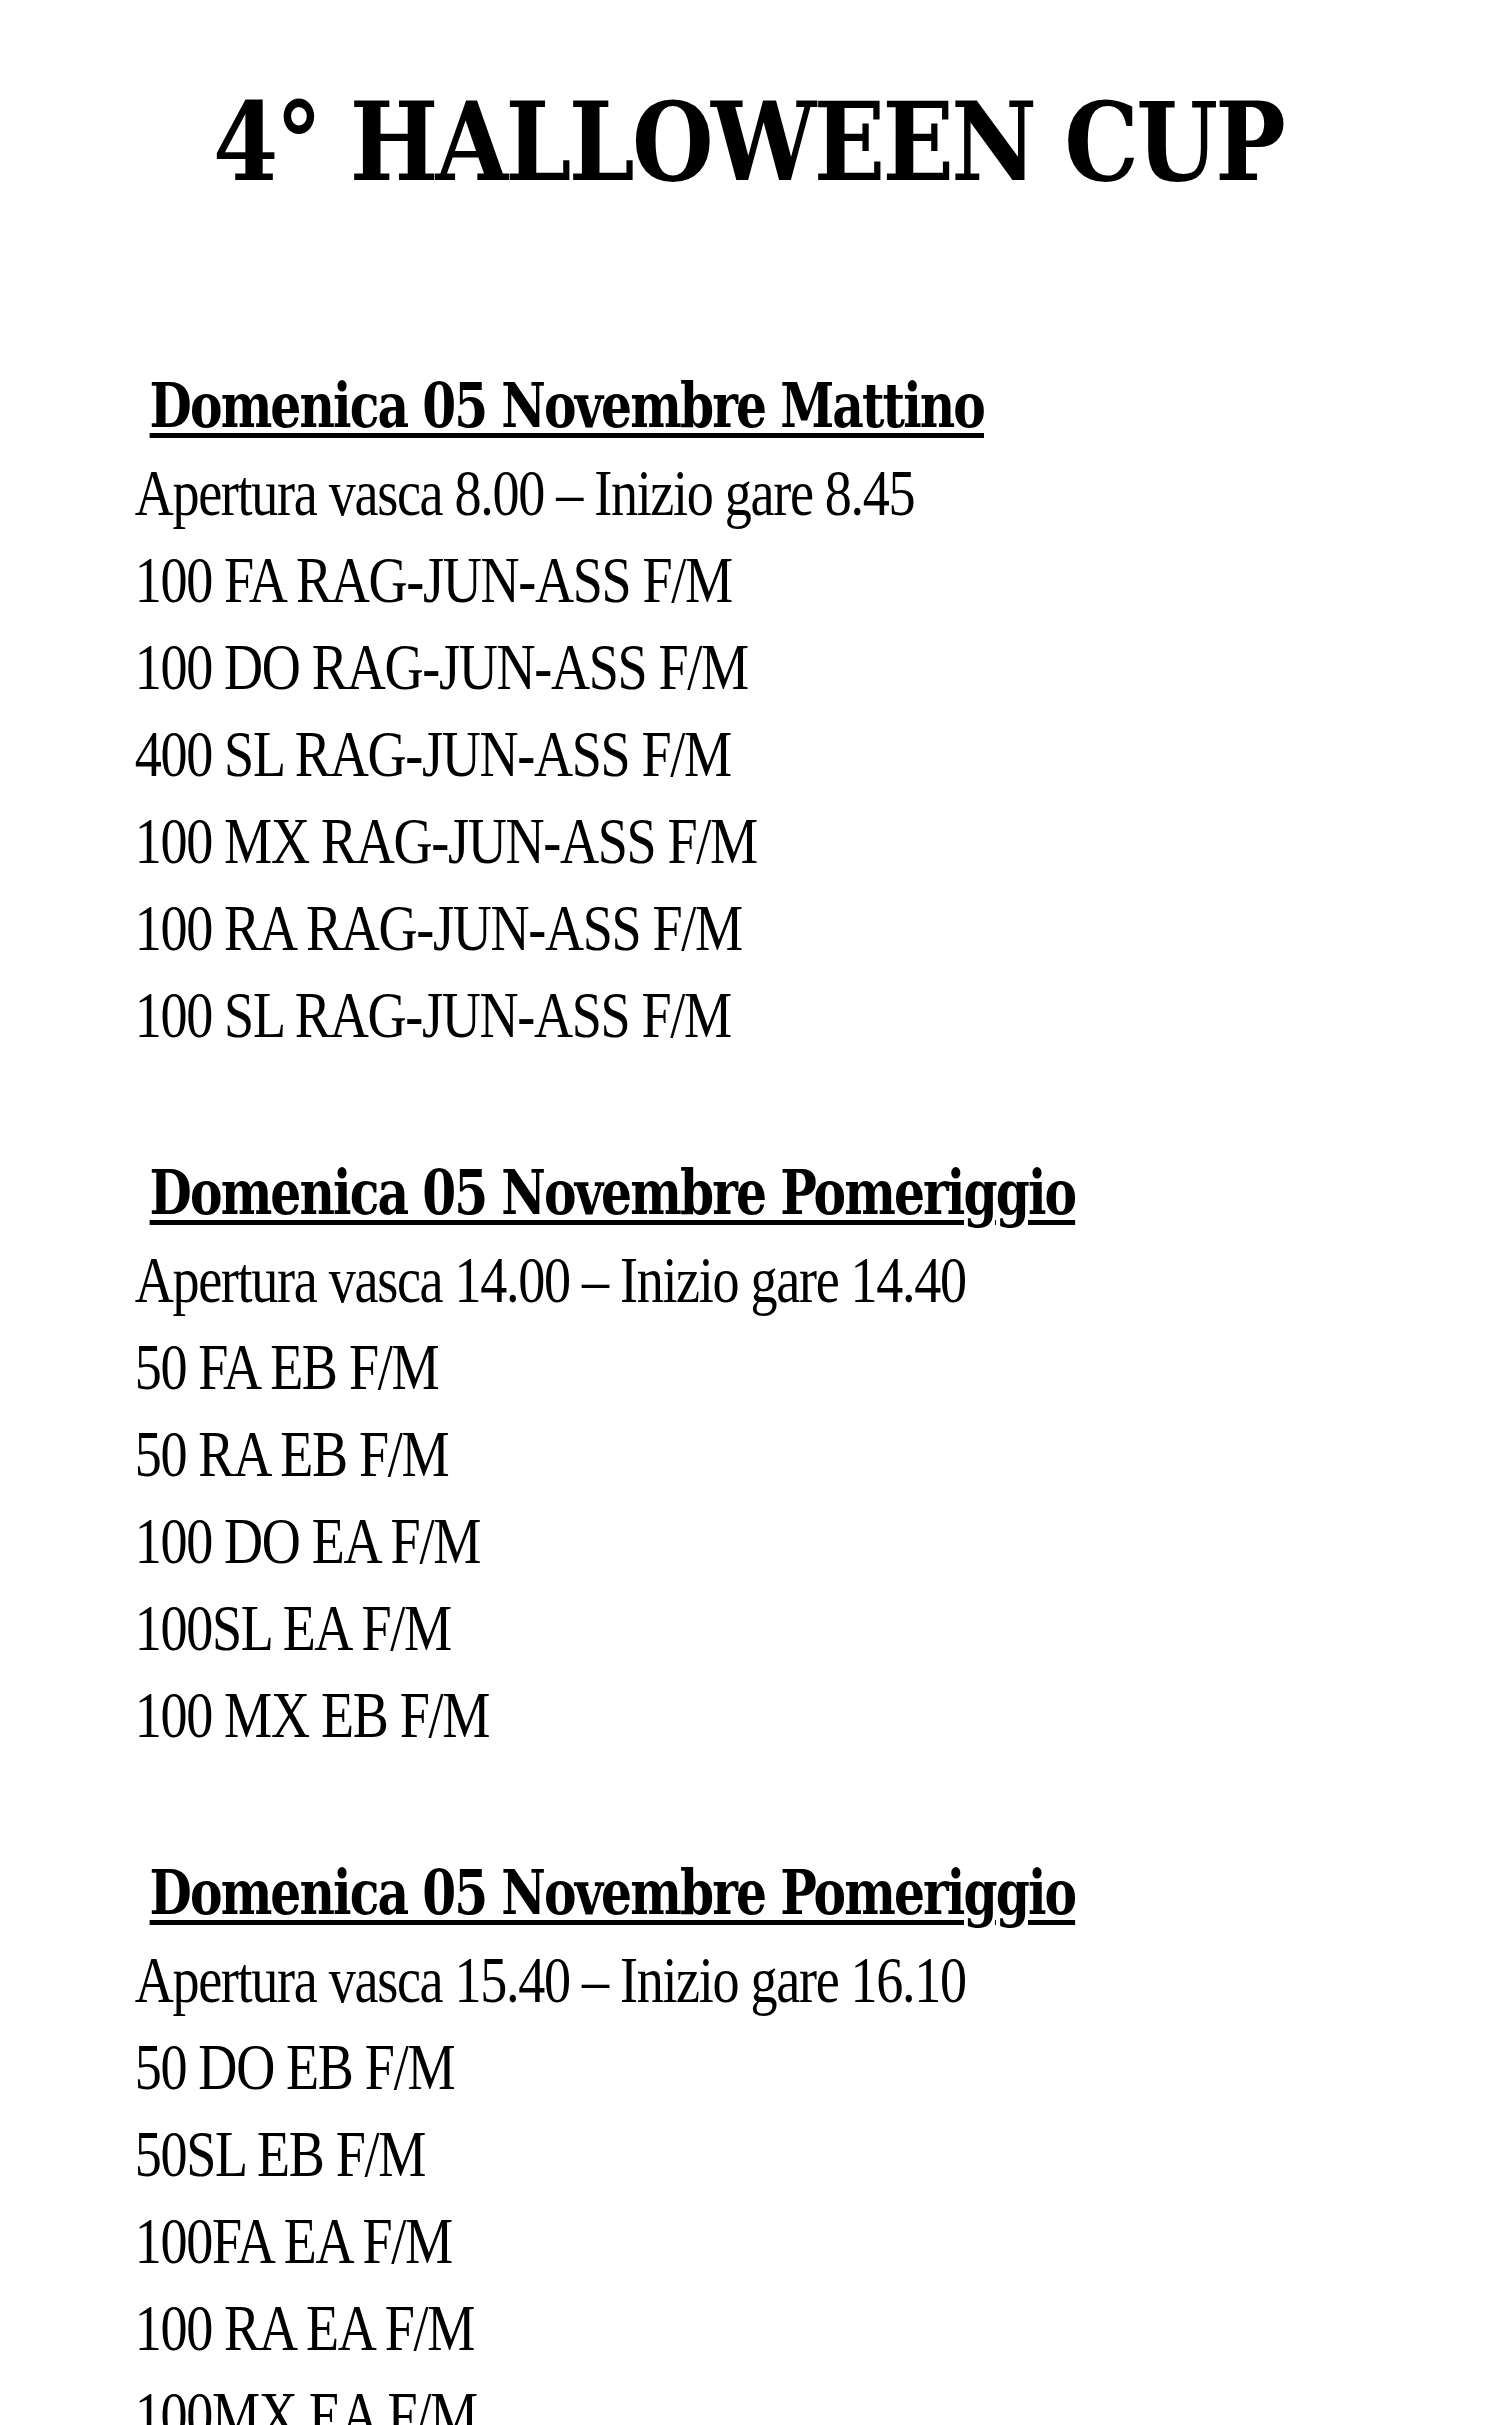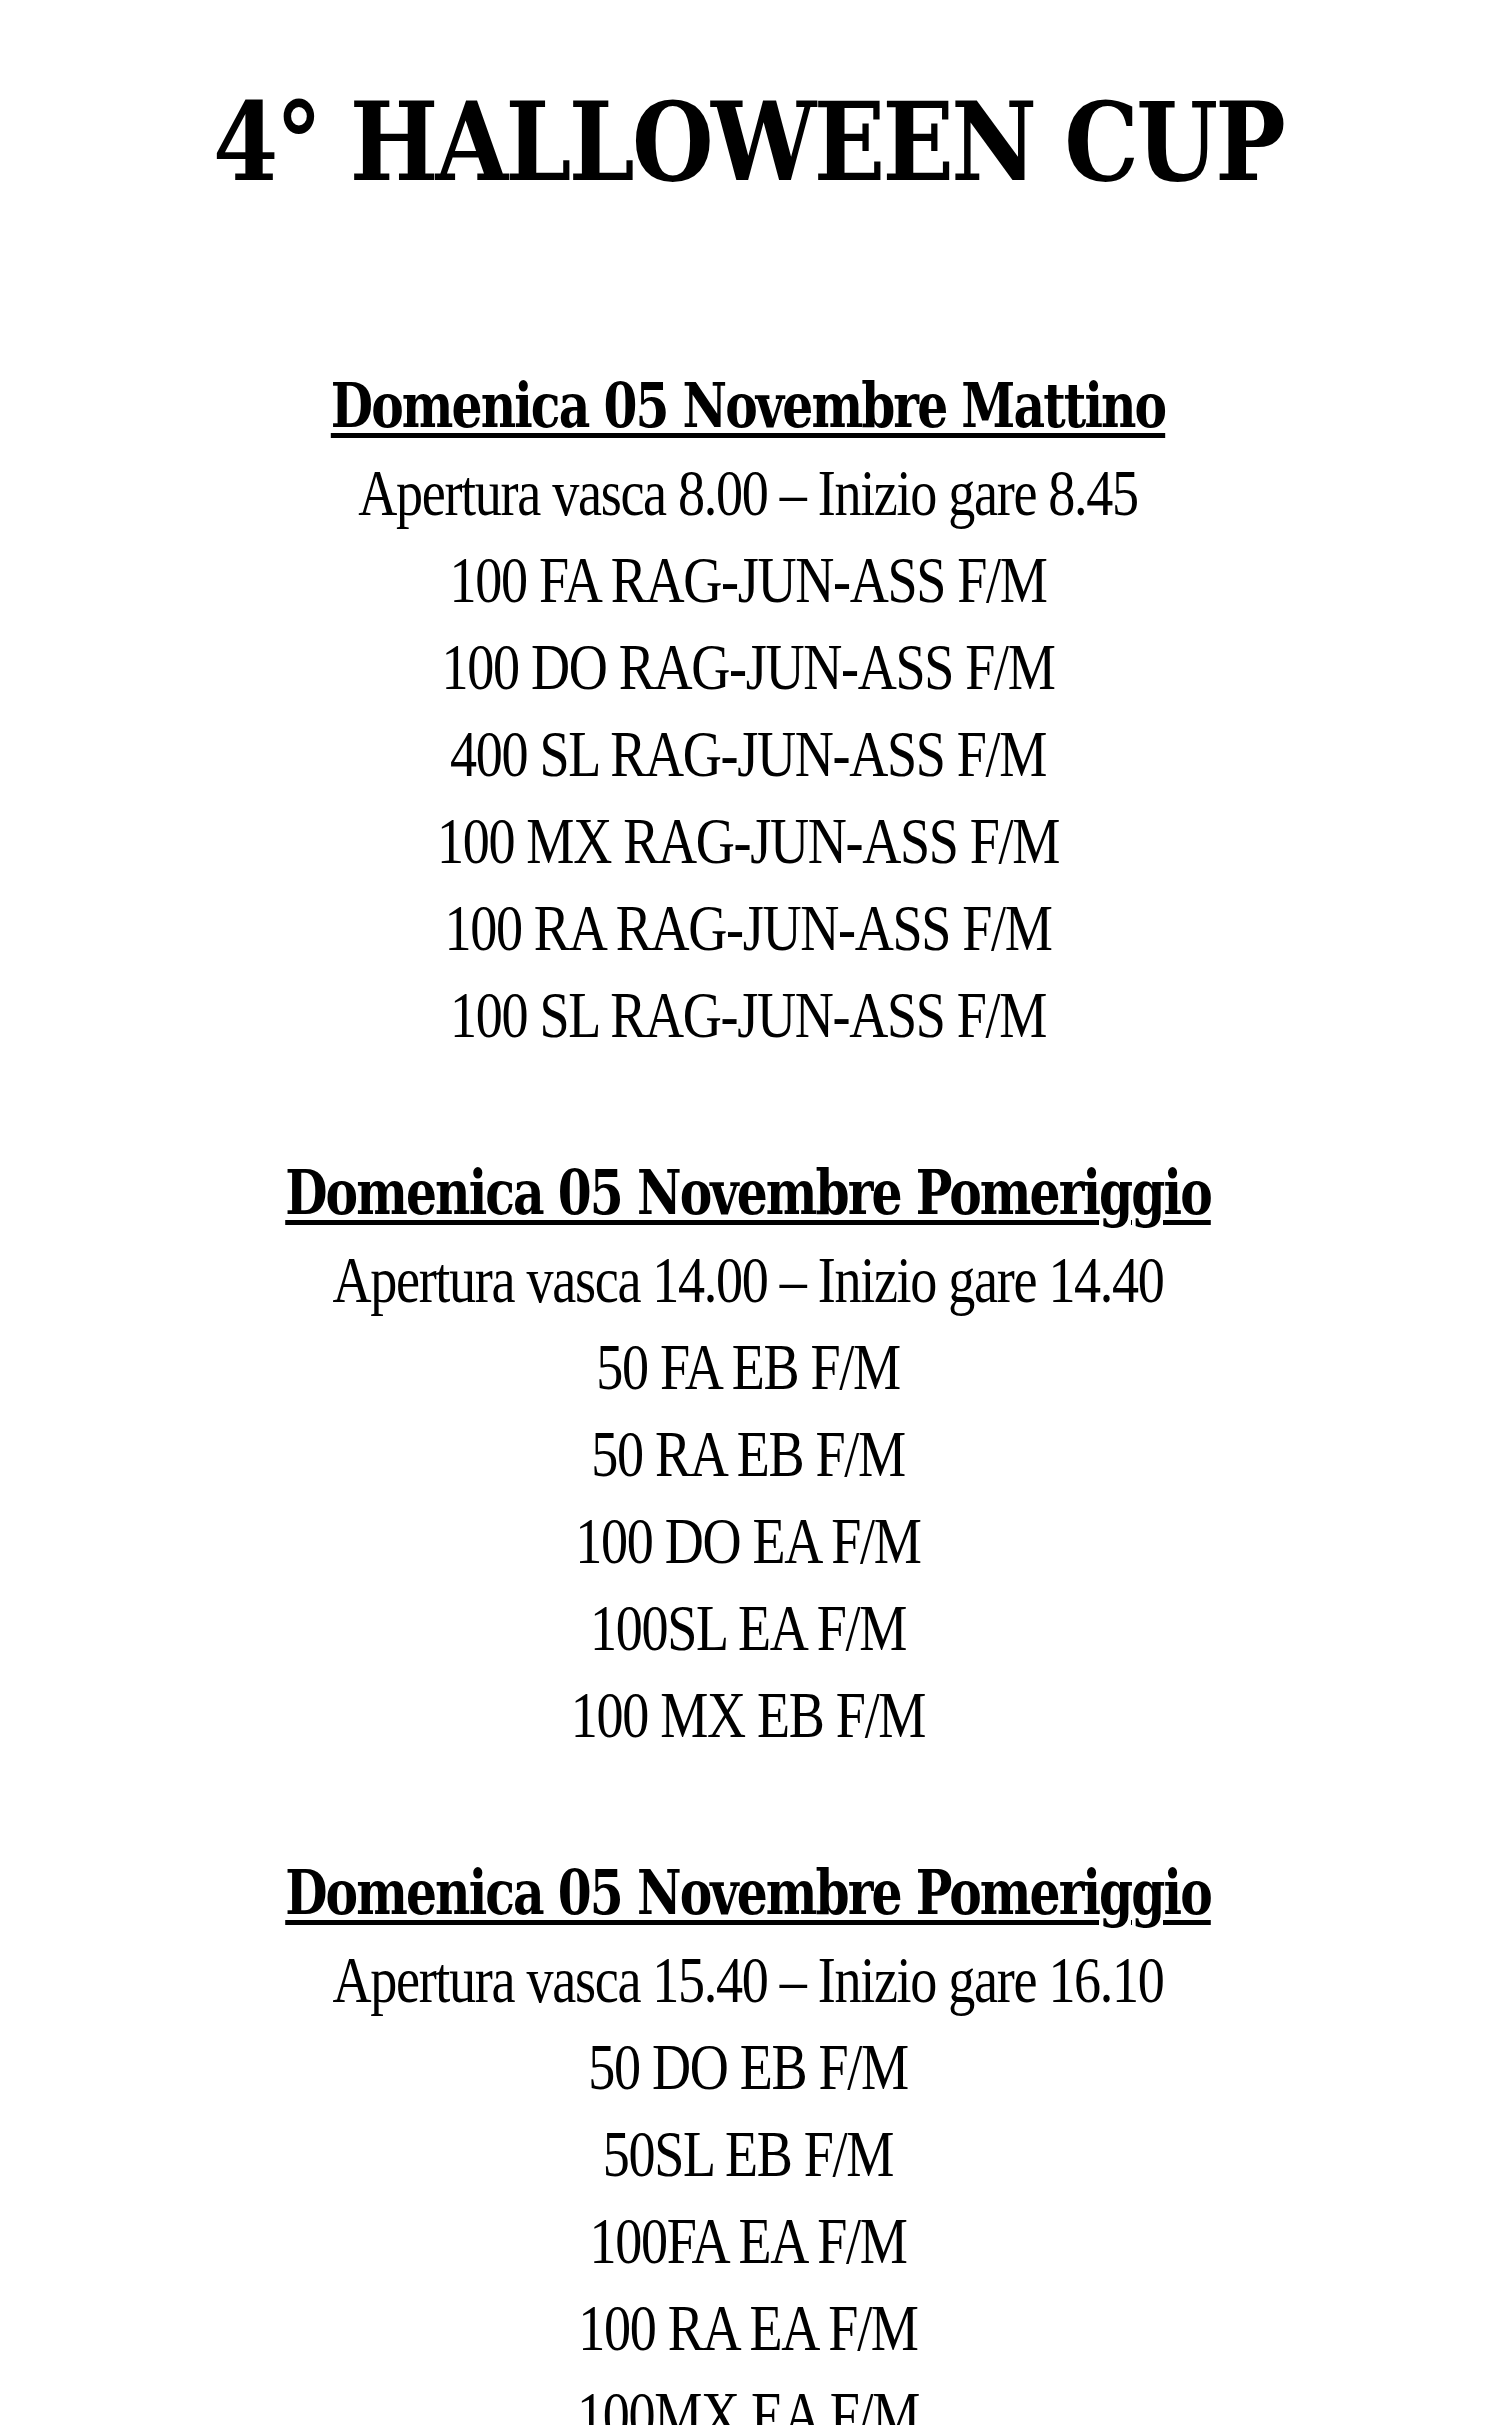--- a/index.html
+++ b/index.html
@@ -6,21 +6,21 @@
   body {
     width: 1511px; height: 2426px; position: relative; overflow: hidden;
     font-family: "DejaVu Serif", "Liberation Serif", serif; color: #000000;
   }
   .title {
     position: absolute; left: 0; width: 1496px; top: 75px; text-align: center;
     font-family: "DejaVu Serif", serif; font-weight: bold; font-size: 109px;
     line-height: 134px; letter-spacing: -3.1px;
     transform: scaleX(0.86); transform-origin: center;
   }
-  .section { position: absolute; left: 0; width: 1496px; text-align: center; }
+  .section { position: absolute; left: 0; width: 1496px; }
   .line {
     display: block; height: 87px; line-height: 87px; font-size: 66px;
     white-space: nowrap; letter-spacing: -1.6px;
     transform: scaleX(0.82); transform-origin: center;
     font-family: "Liberation Serif", serif;
   }
   .heading {
     font-weight: bold; text-decoration: underline; text-decoration-thickness: 4.7px;
     text-underline-offset: 6.3px; font-family: "DejaVu Serif", serif;
     font-size: 61px; letter-spacing: -2.4px; transform: scaleX(0.8);

